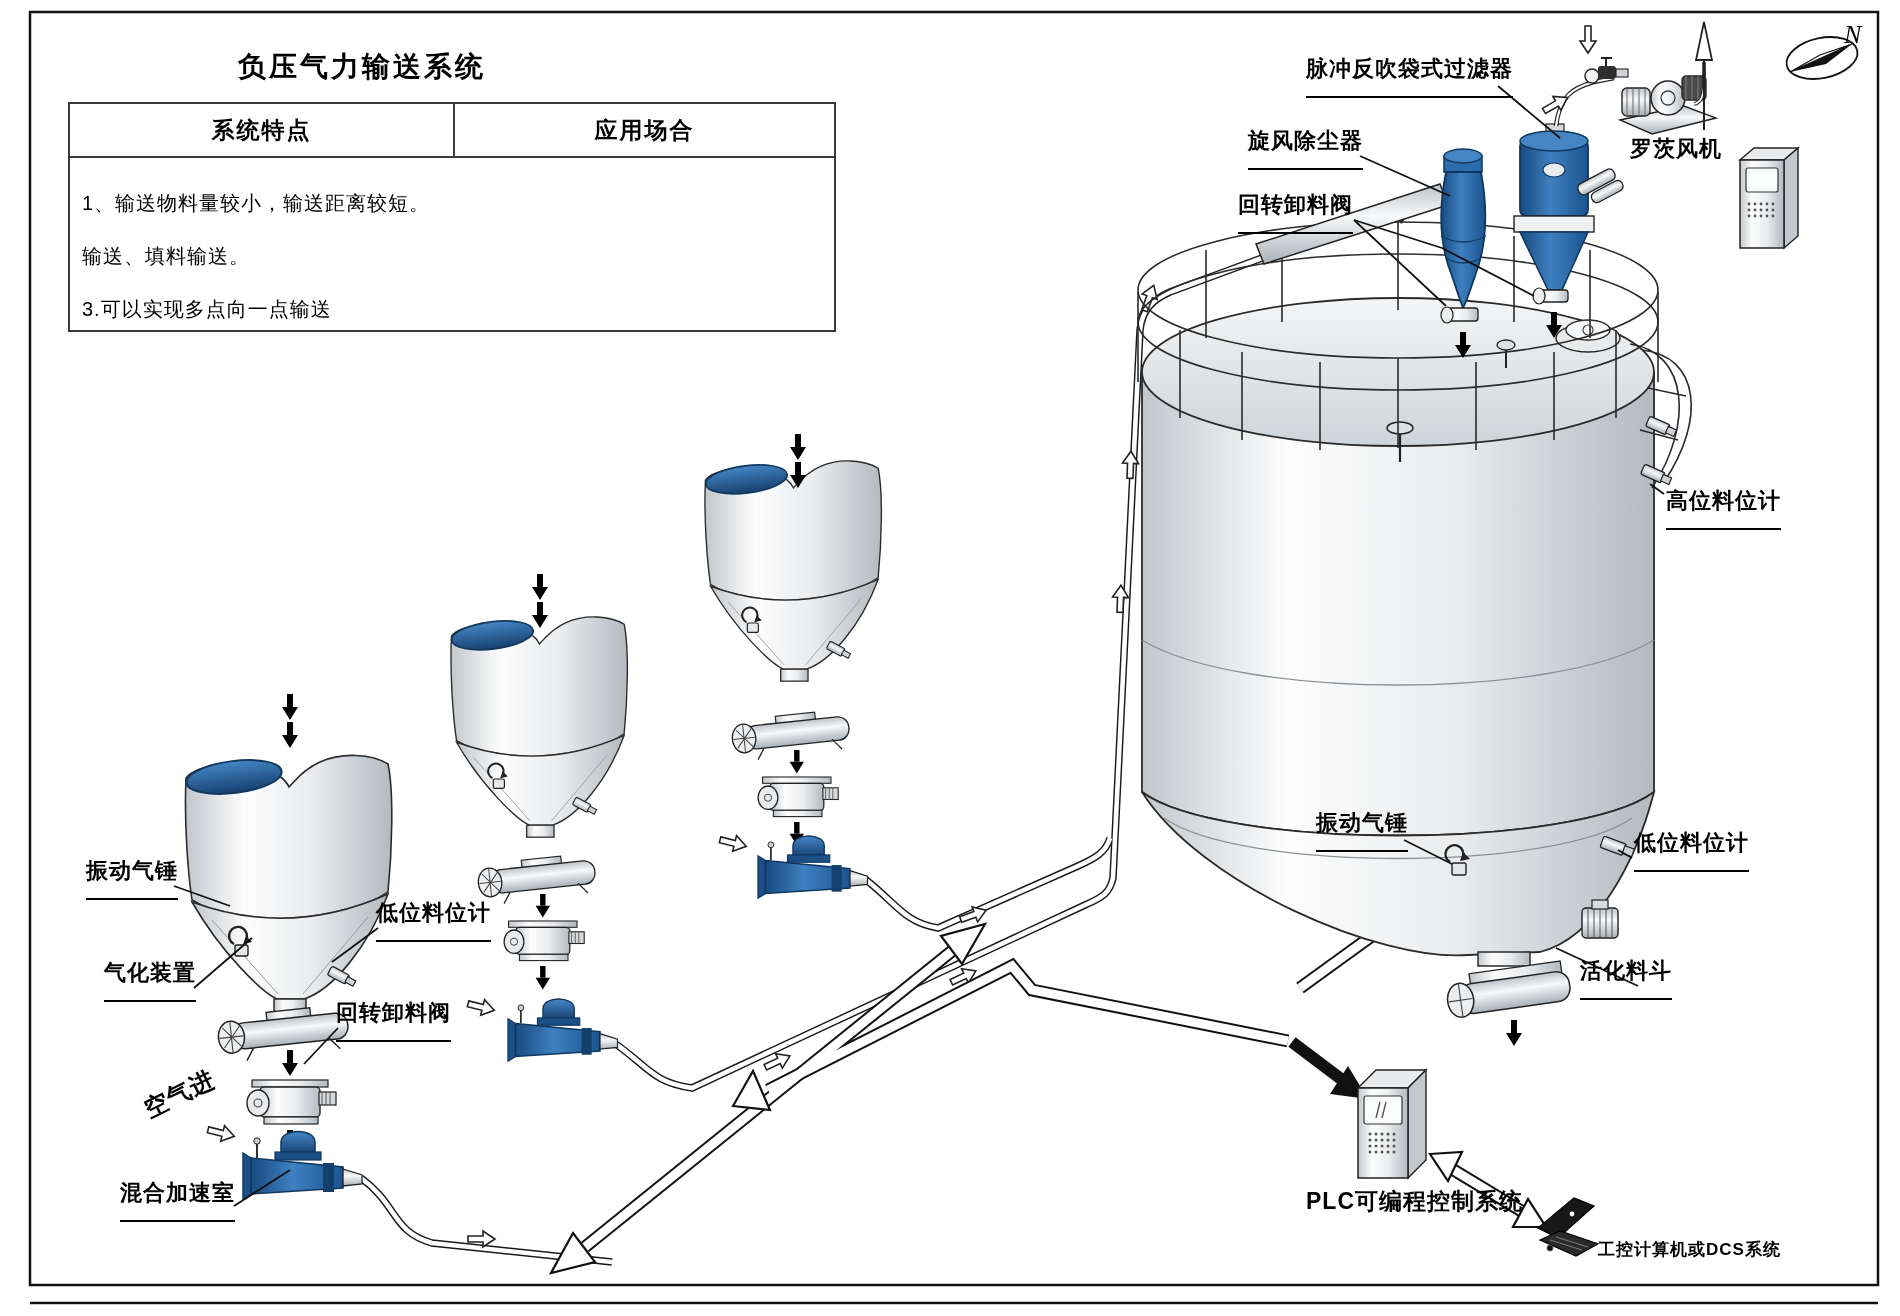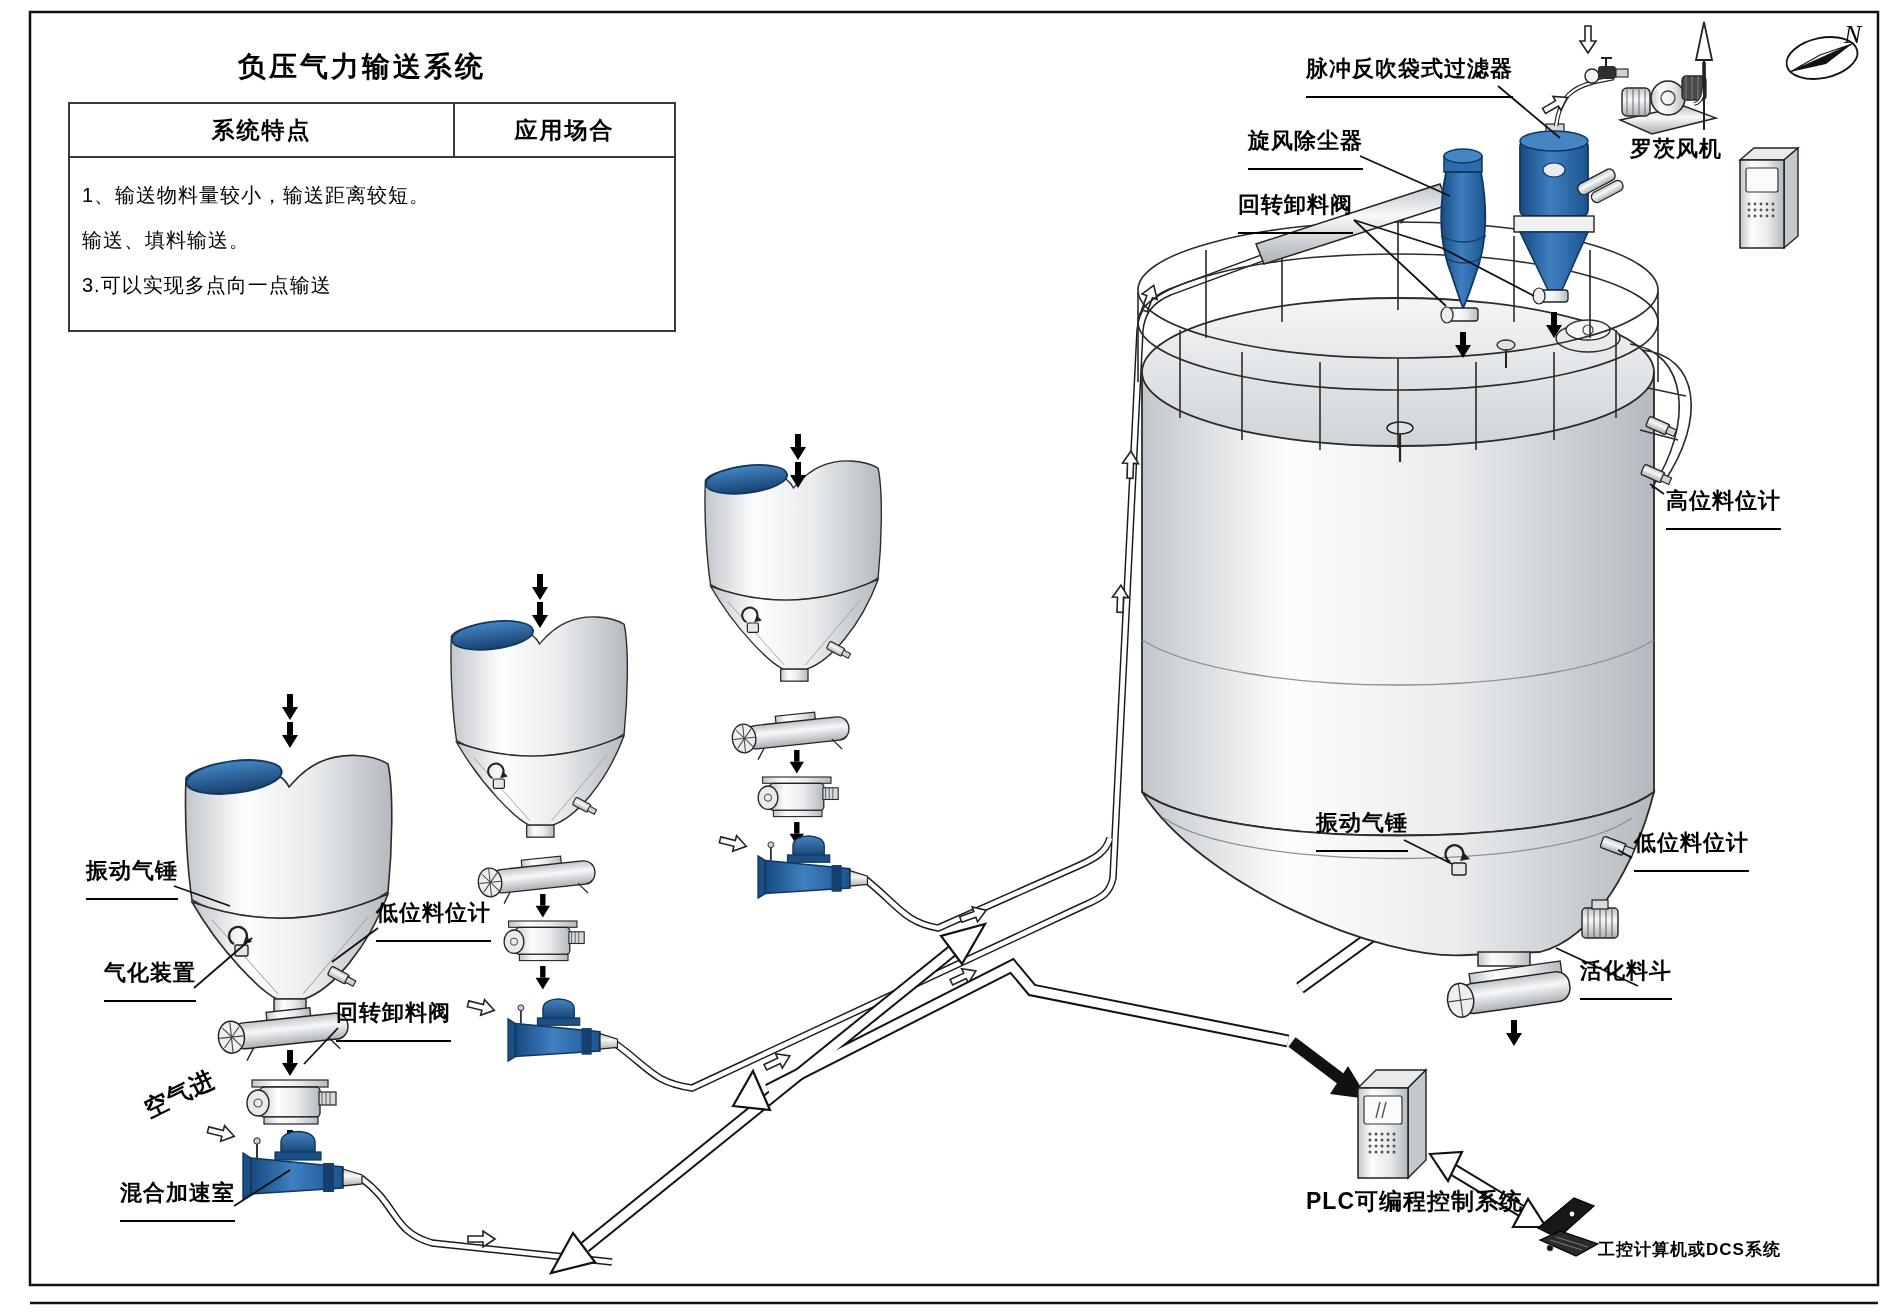--- a/index.html
+++ b/index.html
@@ -4,33 +4,33 @@
 <style>
   html,body{margin:0;padding:0;background:#fff;}
   #stage{position:relative;width:1900px;height:1316px;background:#fff;overflow:hidden;
          font-family:"Liberation Sans",sans-serif;color:#000;}
   svg{position:absolute;left:0;top:0;}
   .lbl{position:absolute;font-size:22px;font-weight:600;white-space:nowrap;letter-spacing:1px;}
   .ul{border-bottom:2px solid #000;padding-bottom:12px;}
   .rot{transform:rotate(-26deg);font-size:24px;}
   .nlab{font-style:italic;font-weight:400;font-size:26px;font-family:"Liberation Serif",serif;}
   #title{position:absolute;left:238px;top:48px;font-size:28px;font-weight:700;letter-spacing:3px;}
-  #spec-table{position:absolute;left:68px;top:102px;width:608px;height:230px;
+  #spec-table{position:absolute;left:68px;top:102px;width:768px;height:230px;
       border:2px solid #3a3a3a;box-sizing:border-box;background:#fff;}
   #spec-table .hd{display:flex;height:52px;border-bottom:2px solid #3a3a3a;}
   #spec-table .hd div{display:flex;align-items:center;justify-content:center;
       font-size:23px;font-weight:700;letter-spacing:2px;}
   #spec-table .hd .c1{width:385px;border-right:2px solid #3a3a3a;box-sizing:border-box;}
   #spec-table .hd .c2{flex:1;}
   #spec-table .bd{display:flex;height:174px;}
   #spec-table .bd .c1{width:385px;border-right:2px solid #3a3a3a;box-sizing:border-box;
       padding:6px 14px;}
   #spec-table .bd .c2{flex:1;padding:6px 12px;}
   .trow{font-size:20px;margin-top:13px;letter-spacing:1px;}
-  .bd .c2 .trow{margin-top:18px;}
+  .bd .c2 .trow{margin-top:26px;}
 </style>
 </head>
 <body>
 
 <div id="stage">
 
 <svg width="1900" height="1316" viewBox="0 0 1900 1316">
   <defs>
     <linearGradient id="metalV" x1="0" y1="0" x2="1" y2="0">
       <stop offset="0" stop-color="#c2c7cc"></stop>

